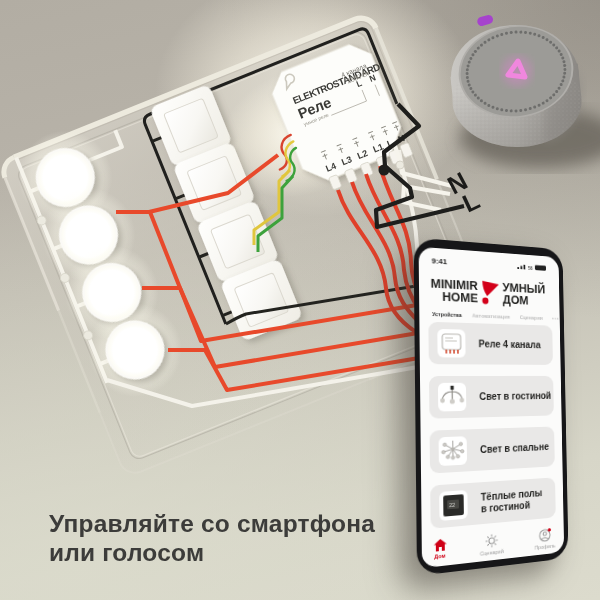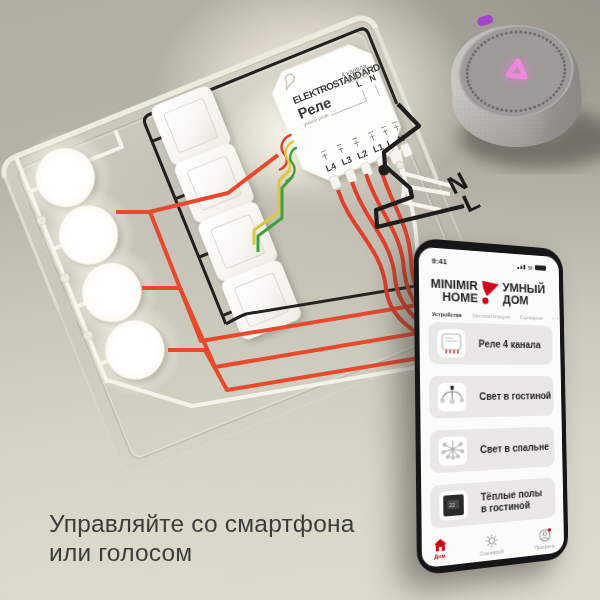--- a/index.html
+++ b/index.html
@@ -3,21 +3,21 @@
 <style>
   html,body{margin:0;padding:0}
   body{width:600px;height:600px;overflow:hidden;position:relative;
     font-family:"Liberation Sans",sans-serif;
     background:
       radial-gradient(560px 470px at 103% -3%, rgba(70,64,58,.28), rgba(70,64,58,0) 72%),
       radial-gradient(700px 550px at 12% 96%, rgba(219,219,204,.8), rgba(219,219,204,0) 75%),
       linear-gradient(168deg,#b2ada3 0%,#b8b3a9 28%,#c7c4b8 55%,#d7d6c8 80%,#dcdbcd 100%);
   }
   .caption{position:absolute;left:49px;top:509px;color:#3c3c3a;
-    font-size:24.5px;line-height:29px;font-weight:400;letter-spacing:.2px}
+    font-size:24.5px;line-height:29px;font-weight:700;letter-spacing:.2px}
   #phone{position:absolute;left:0;top:0;width:163px;height:338px;
     transform-origin:0 0;
     transform:matrix3d(1.245606,0.220656,0,0.000589,-0.014697,0.966875,0,-0.000060,0,0,1,0,413.5,237.5,0,1);
     background:#161618;border-radius:24px;
     box-shadow:-16px 14px 30px rgba(55,50,44,.5);}
   #screen{position:absolute;left:5px;top:9px;right:5px;bottom:7px;background:#fbfbfa;
     border-radius:15px;overflow:hidden}
   .sbar{position:absolute;left:0;top:0;right:0;height:22px}
   .sbar .t{position:absolute;left:13px;top:9px;font-size:8px;font-weight:700;color:#222}
   .logo{position:absolute;left:0;top:28px;right:0;height:34px}

